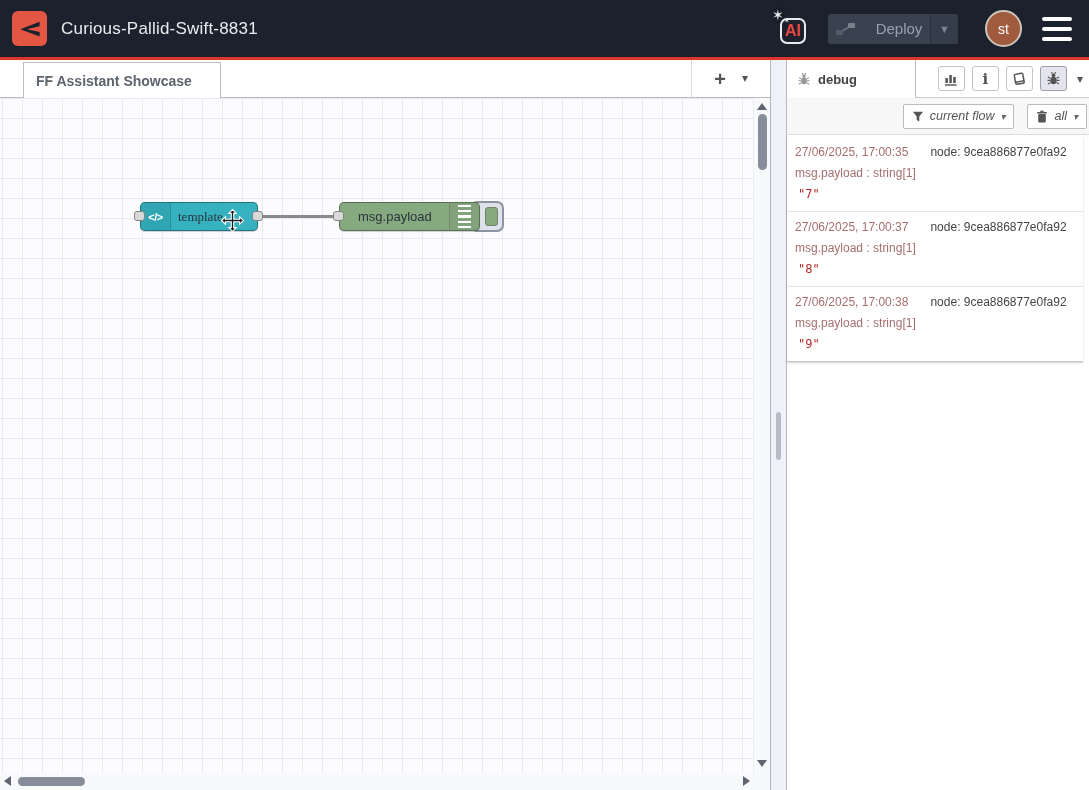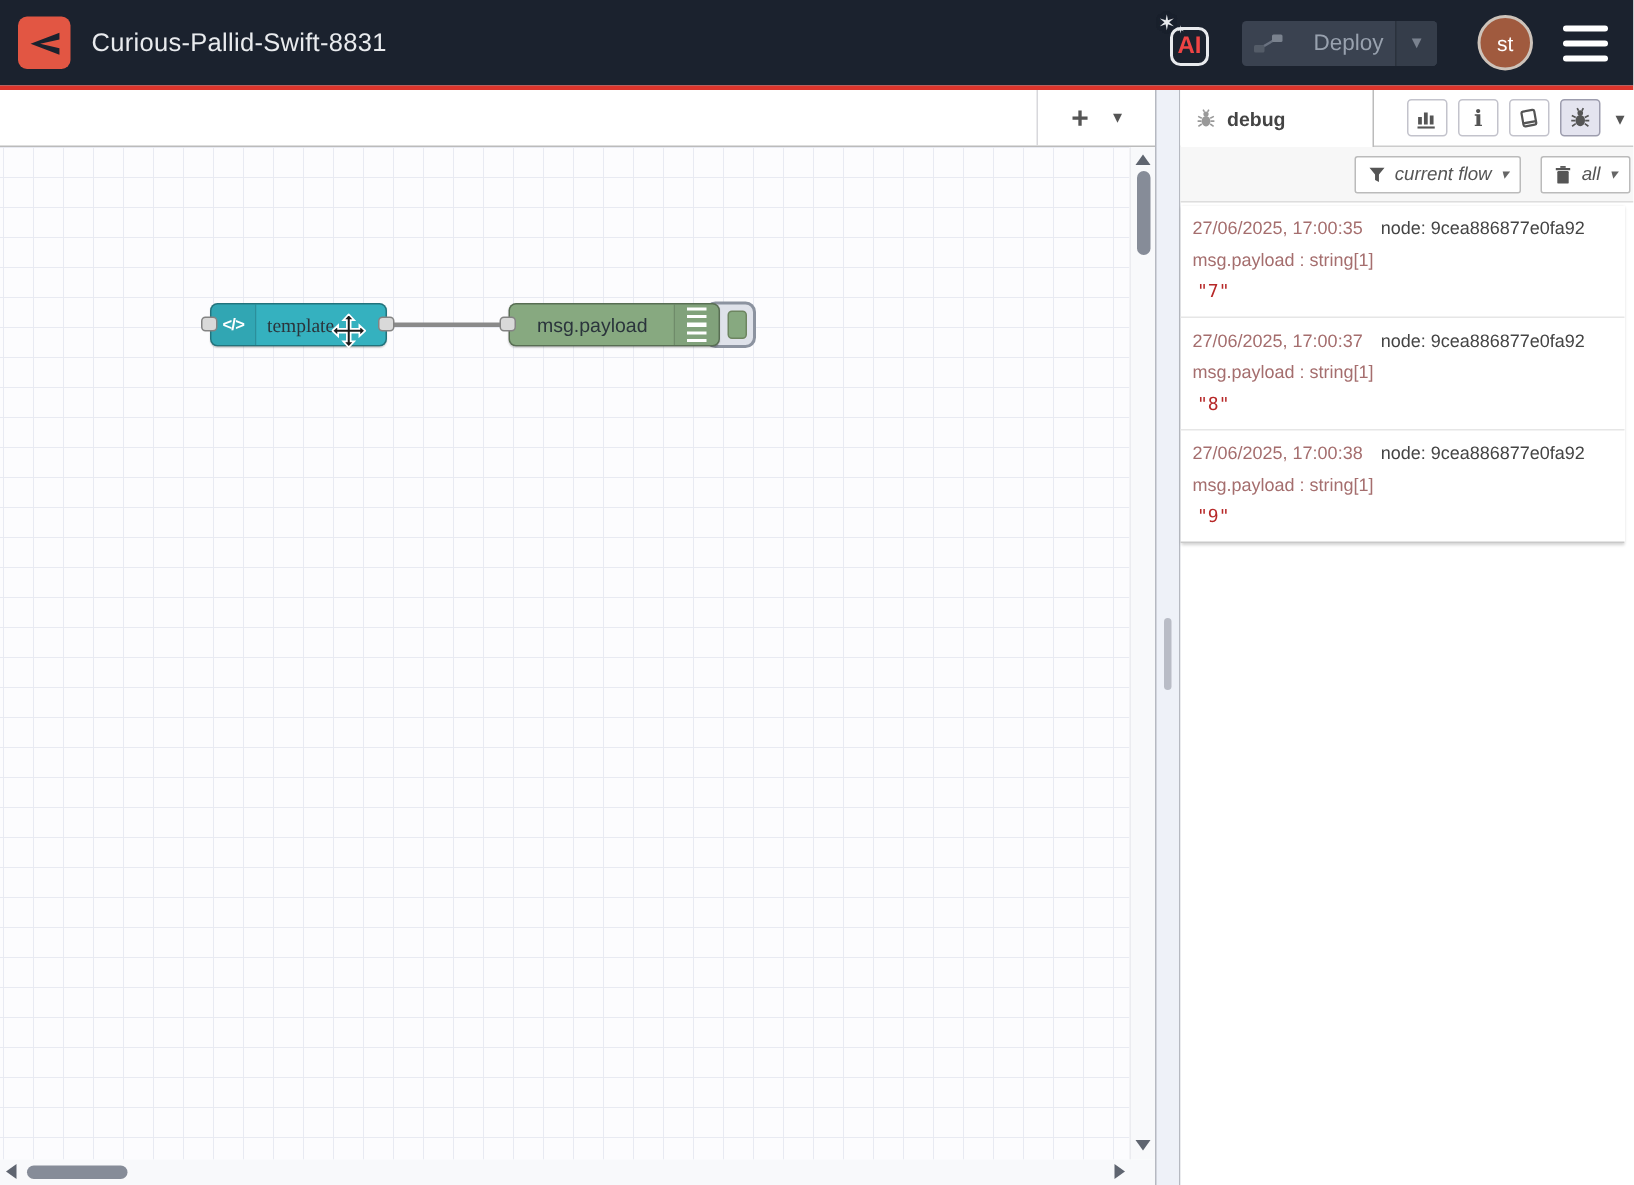--- a/index.html
+++ b/index.html
@@ -115,21 +115,21 @@
   .sb-caret { color:#555; font-size:12px; margin-left:3px; cursor:pointer; }
   .sb-toolbar { height:37px; background:#f7f7f7; border-bottom:1px solid #ddd;
                 display:flex; align-items:center; justify-content:flex-end; gap:13px; padding-right:2px;font-style:italic; }
   .filter-btn { height:25px; display:flex; align-items:center; gap:6px; background:#fff;
                 border:1px solid #bbb; border-radius:2px; padding:0 8px; font-size:12.5px; color:#555; cursor:pointer; }
   .filter-btn .caret { font-size:10px; color:#666; }
   .messages { margin:2px 6px 0 0; border-bottom:1px solid #c9c9c9; box-shadow:0 1px 2px rgba(0,0,0,.18); }
   .msg { padding:8px 6px 10px 8px; cursor:default; }
   .msg + .msg { border-top:1px solid #e6e6e6; }
   .msg-meta { font-size:12px; color:#a56e6e; }
-  .msg-node { color:#444; margin-left:12px; }
+  .msg-node { color:#444; margin-left:22px; }
   .msg-prop { font-size:12px; color:#a56e6e; margin-top:7px; }
   .msg-val { font-family:"DejaVu Sans Mono", monospace; font-size:12px; color:#b72828;
              margin-top:7px; padding-left:3px; }
   .serif-i { font-family:"DejaVu Serif", serif; font-weight:bold; font-size:15px; color:#555; }
 </style>
 </head>
 <body>
 
 <div class="stage">
 
@@ -164,20 +164,23 @@
       <div class="burger">
         <span></span>
           <span></span>
           <span></span>
       </div>
     </div>
   </div>
   <div class="accent-bar"></div>
 
   <div class="flow-tabbar">
+    <div class="flow-tab">
+      <span>FF Assistant Showcase</span>
+    </div>
     <div class="tabbar-sep"></div>
     <button class="tab-add">+</button>
     <span class="tab-caret">▾</span>
   </div>
 
   <div class="canvas">
     <svg class="wire-svg" width="753" height="675">
       <path d="M258 118.5 L344 118.5" stroke="#8a8a8a" stroke-width="3" fill="none"></path>
     </svg>
 

